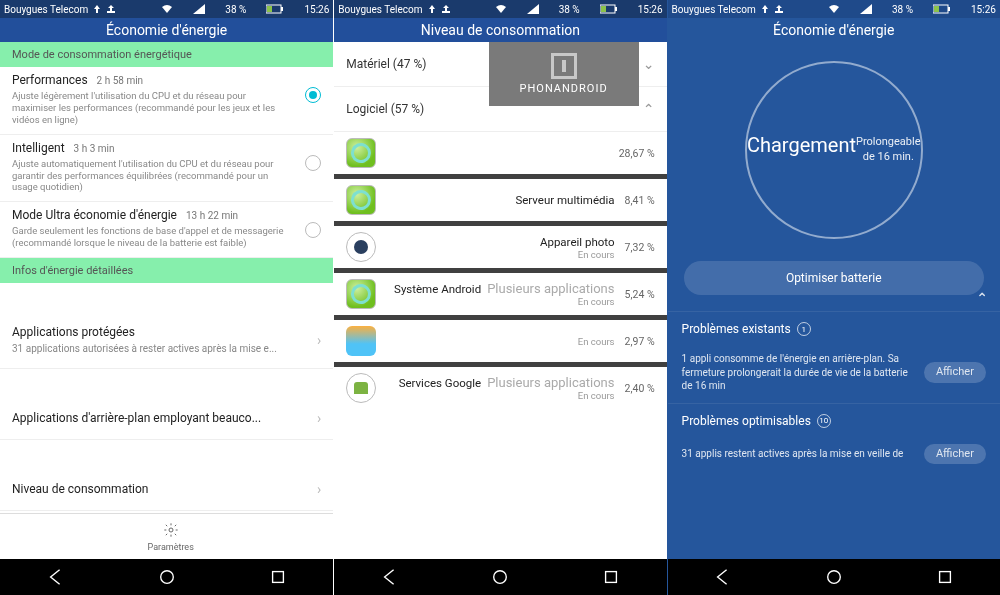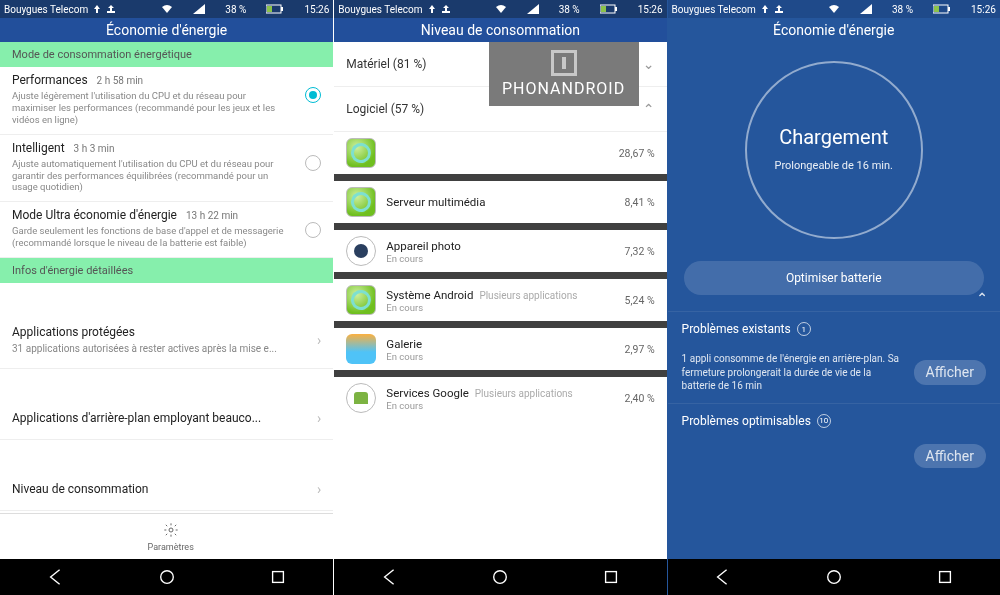--- a/index.html
+++ b/index.html
@@ -109,60 +109,60 @@
     border-bottom: 1px solid #eee;
     display:flex; align-items:center;
     font-size:12px; color:#333;
     position:relative;
   }
   .exp-row .chev { position:static; margin-left:auto; transform:none; color:#999;}
   .watermark {
     position:absolute; top:0; right:28px; height:64px; width:150px;
     background:#7a7a7a; display:flex; flex-direction:column;
     align-items:center; justify-content:center; color:#fff;
-    font-size:16px; letter-spacing:1px;
+    font-size:11px; letter-spacing:1px;
   }
   .watermark .logo-sq {
     width:26px; height:26px; border:3px solid #c8c8c8; position:relative;
     display:flex; align-items:center; justify-content:center; margin-bottom:3px;
   }
   .watermark .logo-sq::after{ content:""; width:4px; height:12px; background:#c8c8c8; }
 
   .app-row {
     padding: 6px 12px;
     display:flex; align-items:center; gap:10px;
     font-size:12px;
   }
-  .app-row + .app-row { border-top: 7px solid #404040; }
+  .app-row + .app-row { border-top: 5px solid #404040; text-align: right; }
   .app-ico {
     width:30px; height:30px; border-radius:6px;
     display:flex; align-items:center; justify-content:center;
     flex-shrink:0;
   }
   .app-ico.green{ background: radial-gradient(circle at 35% 30%, #cef0a0, #6fbf1f 70%); border:1px solid #bbb;}
   .app-ico.green::after{ content:""; width:14px; height:14px; border:3px solid #7de0d0; border-radius:50%; transform:rotate(-20deg);}
   .app-ico.cam{ background:#fff; border:1px solid #bbb; border-radius:50%;}
   .app-ico.cam::after{ content:""; width:14px; height:14px; background:#2a3f5f; border-radius:50%;}
   .app-ico.gal{ background:linear-gradient(#fbb040, #4fc3f7 60%);}
   .app-ico.droid{ background:#fff; border:1px solid #bbb; border-radius:50%;}
   .app-ico.droid::after{ content:""; width:14px; height:12px; background:#7cb342; border-radius:3px 3px 0 0;}
   .app-main { flex:1; }
   .app-name { font-size:11.5px; color:#222;}
-  .app-extra { font-size:10px; color:#aaa; margin-left:6px;}
+  .app-extra { font-size:13px; color:#aaa; margin-left:6px;}
   .app-sub { font-size:9.5px; color:#999;}
   .app-pct { font-size:10.5px; color:#666; margin-left:auto; white-space:nowrap;}
 
   
   .phone.p3 { background: #25569c; color:#fff; }
   .p3 .header{ background:#25569c;}
   .p3-body { flex:1; display:flex; flex-direction:column; overflow:hidden;}
   .circle-wrap { display:flex; align-items:center; justify-content:center; height:215px;}
   .circle {
     width:178px; height:178px; border:2px solid rgba(255,255,255,0.5); border-radius:50%;
-    display:flex; flex-direction:column; align-items:center; justify-content:center;
+    display:flex; flex-direction:row; align-items:center; justify-content:center;
     text-align:center; padding:10px;
   }
   .circle-main { font-size:20px; font-weight:400; margin-bottom:10px;}
   .circle-sub { font-size:11px; opacity:.9; line-height:1.3;}
   .opt-btn {
     margin: 4px 16px 16px;
     background: rgba(255,255,255,0.14);
     border-radius: 20px;
     text-align:center;
     padding: 10px;
@@ -175,21 +175,21 @@
     border-top:1px solid rgba(255,255,255,0.08);
   }
   .p3-sec .count { width:14px; height:14px; border:1px solid rgba(255,255,255,0.7); border-radius:50%; font-size:8px; display:inline-flex; align-items:center; justify-content:center; margin-left:6px;}
   .p3-sec .chev { color: rgba(255,255,255,0.6);}
   .p3-note {
     font-size:10px; opacity:.85; padding: 6px 14px 10px; line-height:1.35;
     display:flex; align-items:center; gap:8px;
   }
   .pill-btn {
     background: rgba(255,255,255,0.22);
-    border-radius: 12px; padding: 3px 12px; font-size:14px;
+    border-radius: 12px; padding: 3px 12px; font-size:11px;
     margin-left:auto; flex-shrink:0;
   }
 </style>
 </head>
 <body>
 
 <div class="phone">
   <div class="status-bar">
     <span class="status-left">
       <span>Bouygues Telecom</span>
@@ -336,21 +336,21 @@
       <span>15:26</span>
     </span>
   </div>
 
   <div class="header">
     <span>Niveau de consommation</span>
   </div>
 
   <div style="position:relative;">
     <div class="exp-row">
-      <span>Matériel (81 %)</span>
+      <span>Matériel (47 %)</span>
       <span class="chev">⌄</span>
     </div>
     <div class="exp-row" style="border-bottom:1px solid #eee;">
       <span>Logiciel (57 %)</span>
       <span class="chev">⌃</span>
     </div>
     <div class="watermark">
       <div class="logo-sq"></div>
       <span>PHONANDROID</span>
     </div>
@@ -377,21 +377,20 @@
     <div class="app-ico green"></div>
     <div class="app-main">
       <div><span class="app-name">Système Android</span><span class="app-extra">Plusieurs applications</span></div>
       <div class="app-sub">En cours</div>
     </div>
     <span class="app-pct">5,24 %</span>
   </div>
   <div class="app-row">
     <div class="app-ico gal"></div>
     <div class="app-main">
-      <div><span class="app-name">Galerie</span></div>
       <div class="app-sub">En cours</div>
     </div>
     <span class="app-pct">2,97 %</span>
   </div>
   <div class="app-row">
     <div class="app-ico droid"></div>
     <div class="app-main">
       <div><span class="app-name">Services Google</span><span class="app-extra">Plusieurs applications</span></div>
       <div class="app-sub">En cours</div>
     </div>
@@ -481,20 +480,21 @@
       <span>1 appli consomme de l'énergie en arrière-plan. Sa fermeture prolongerait la durée de vie de la batterie de 16 min</span>
       <span class="pill-btn">Afficher</span>
     </div>
 
     <div class="p3-sec">
       <span>Problèmes optimisables</span>
       <span class="count">10</span>
       <span class="chev" style="margin-left:auto">⌃</span>
     </div>
     <div class="p3-note">
+      <span>31 applis restent actives après la mise en veille de</span>
       <span class="pill-btn">Afficher</span>
     </div>
   </div>
 
   <div class="navbar">
     <span>
         <svg width="18" height="18" viewBox="0 0 20 20">
           <path d="M14 2 L4 10 L14 18" fill="none" stroke="#fff" stroke-width="1.5"></path>
         </svg>
       </span>

